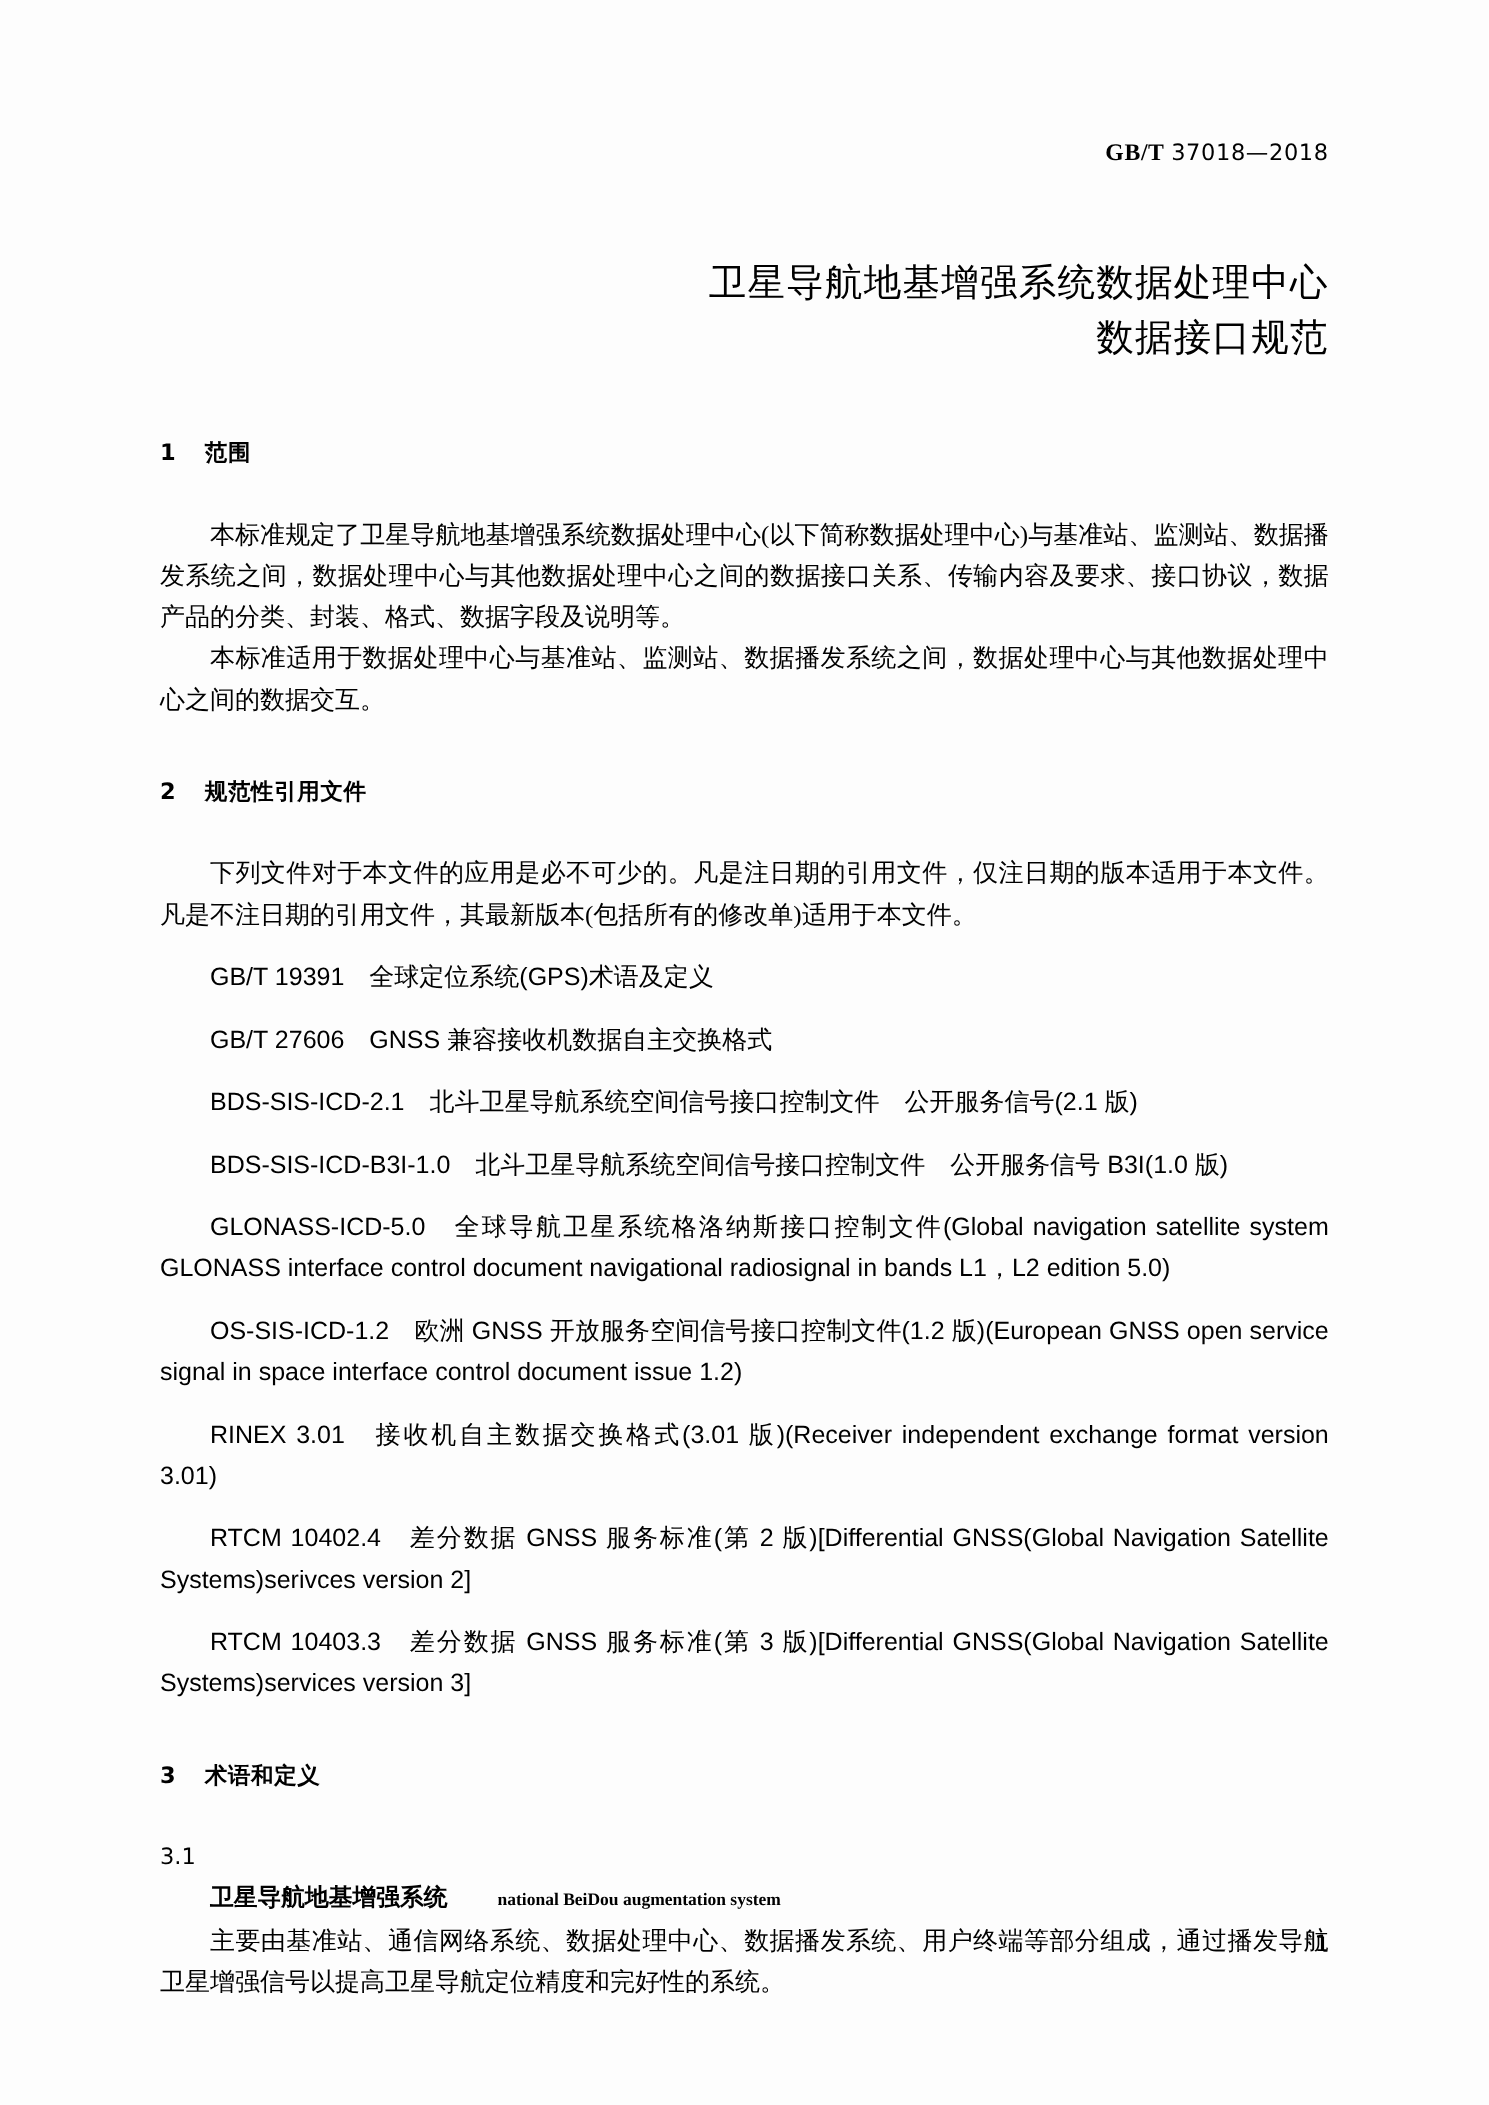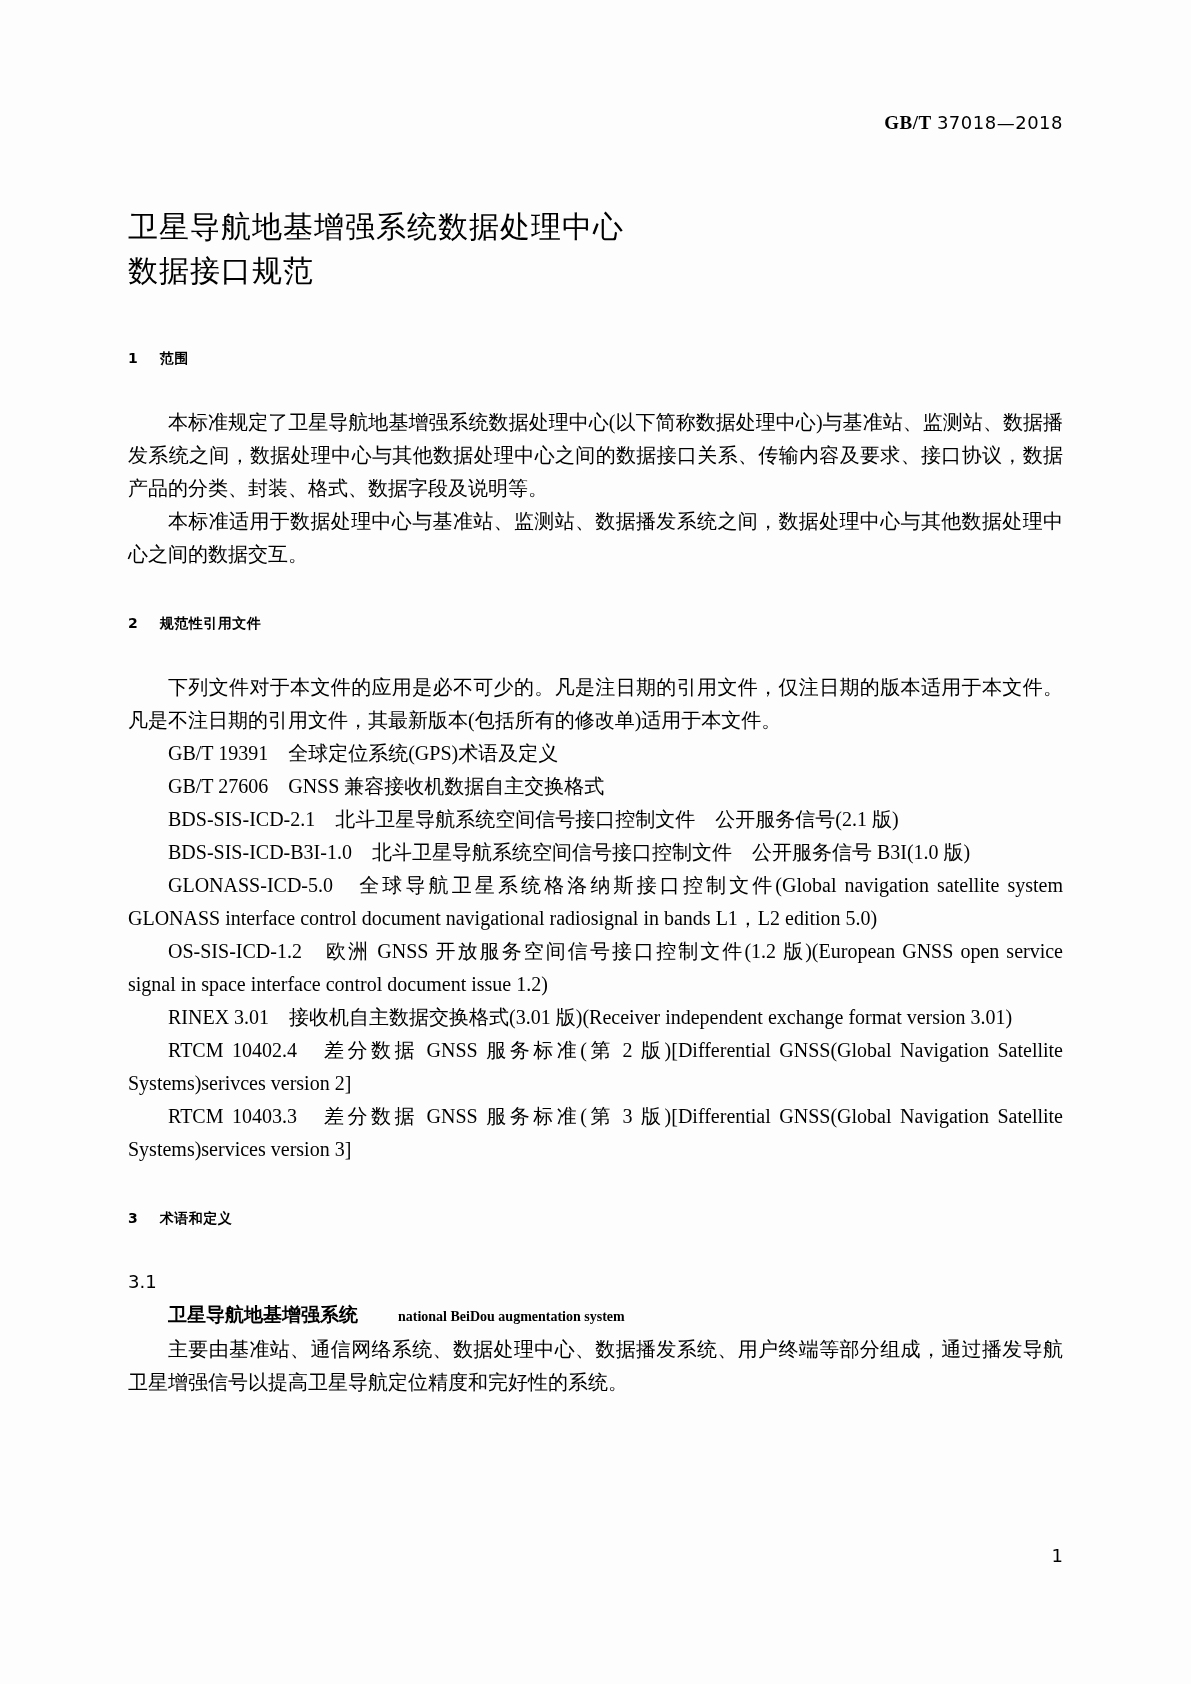--- a/index.html
+++ b/index.html
@@ -42,38 +42,38 @@
     font-weight: normal;
     font-size: 18px;
   }
 
   
   .doc-title {
     position: absolute;
     top: 205px;
     left: 0;
     width: 935px;
-    text-align: left;
+    text-align: right;
     font-family: "DejaVu Sans", sans-serif;
     font-size: 30px;
     line-height: 44px;
     letter-spacing: 1px;
   }
 
   
   .flow {
     position: absolute;
     top: 350px;
     left: 0;
     width: 935px;
   }
 
   h2.sec {
     font-family: "DejaVu Sans", sans-serif;
-    font-size: 14px;
+    font-size: 18px;
     font-weight: bold;
     margin: 0;
     padding: 0;
     letter-spacing: 0.5px;
   }
   .sec-num { display: inline; }
   .sec-title { display: inline; padding-left: 16px; }
 
   .gap-after-head { height: 38px; }
   .gap-before-head { height: 44px; }
@@ -100,21 +100,21 @@
     font-family: Liberation Serif, serif;
     font-weight: bold;
     font-size: 19px;
   }
   .term-en {
     font-family: "Liberation Serif", serif;
     font-weight: bold;
     font-size: 14px;
   }
   .term-line { text-indent: 2em; line-height: 32px; }
-  .lat { font-family: Liberation Serif, serif; }
+  .lat { font-family: Liberation Sans, sans-serif; margin-top: 17px; }
 
   .page-num {
     position: absolute;
     right: 0;
     top: 1545px;
     font-family: "DejaVu Sans", sans-serif;
     font-size: 18px;
   }
 </style>
 </head>

